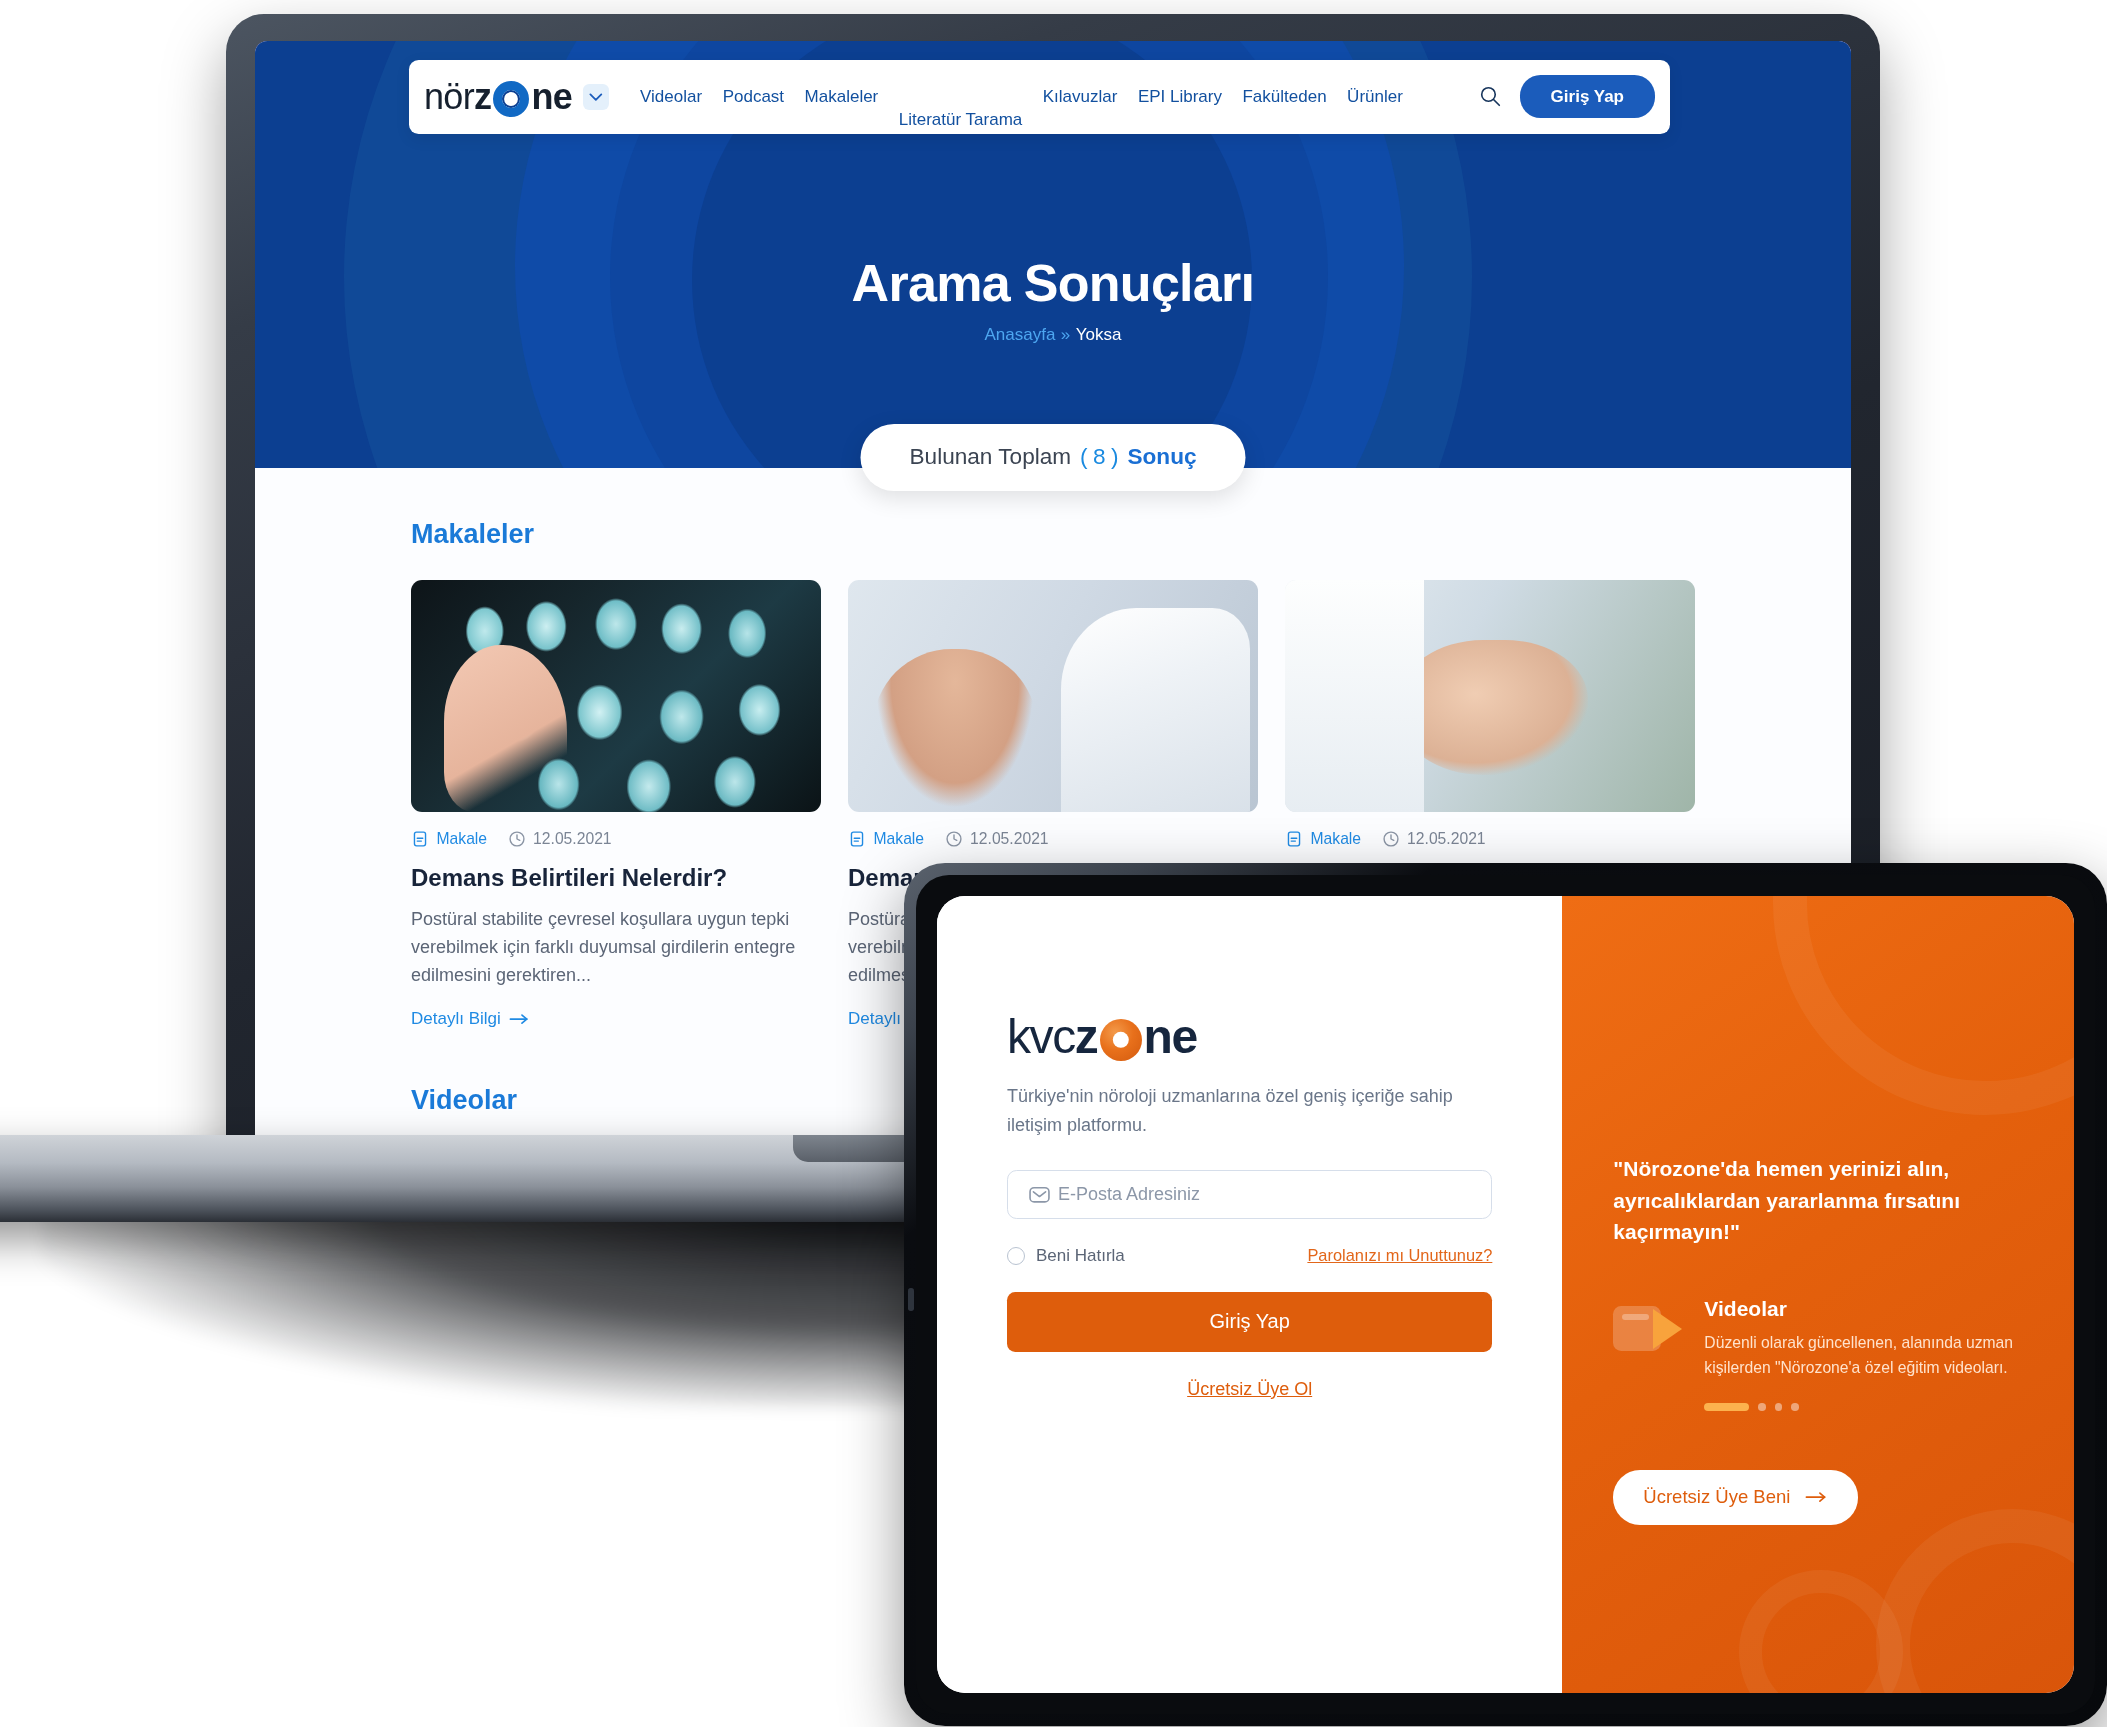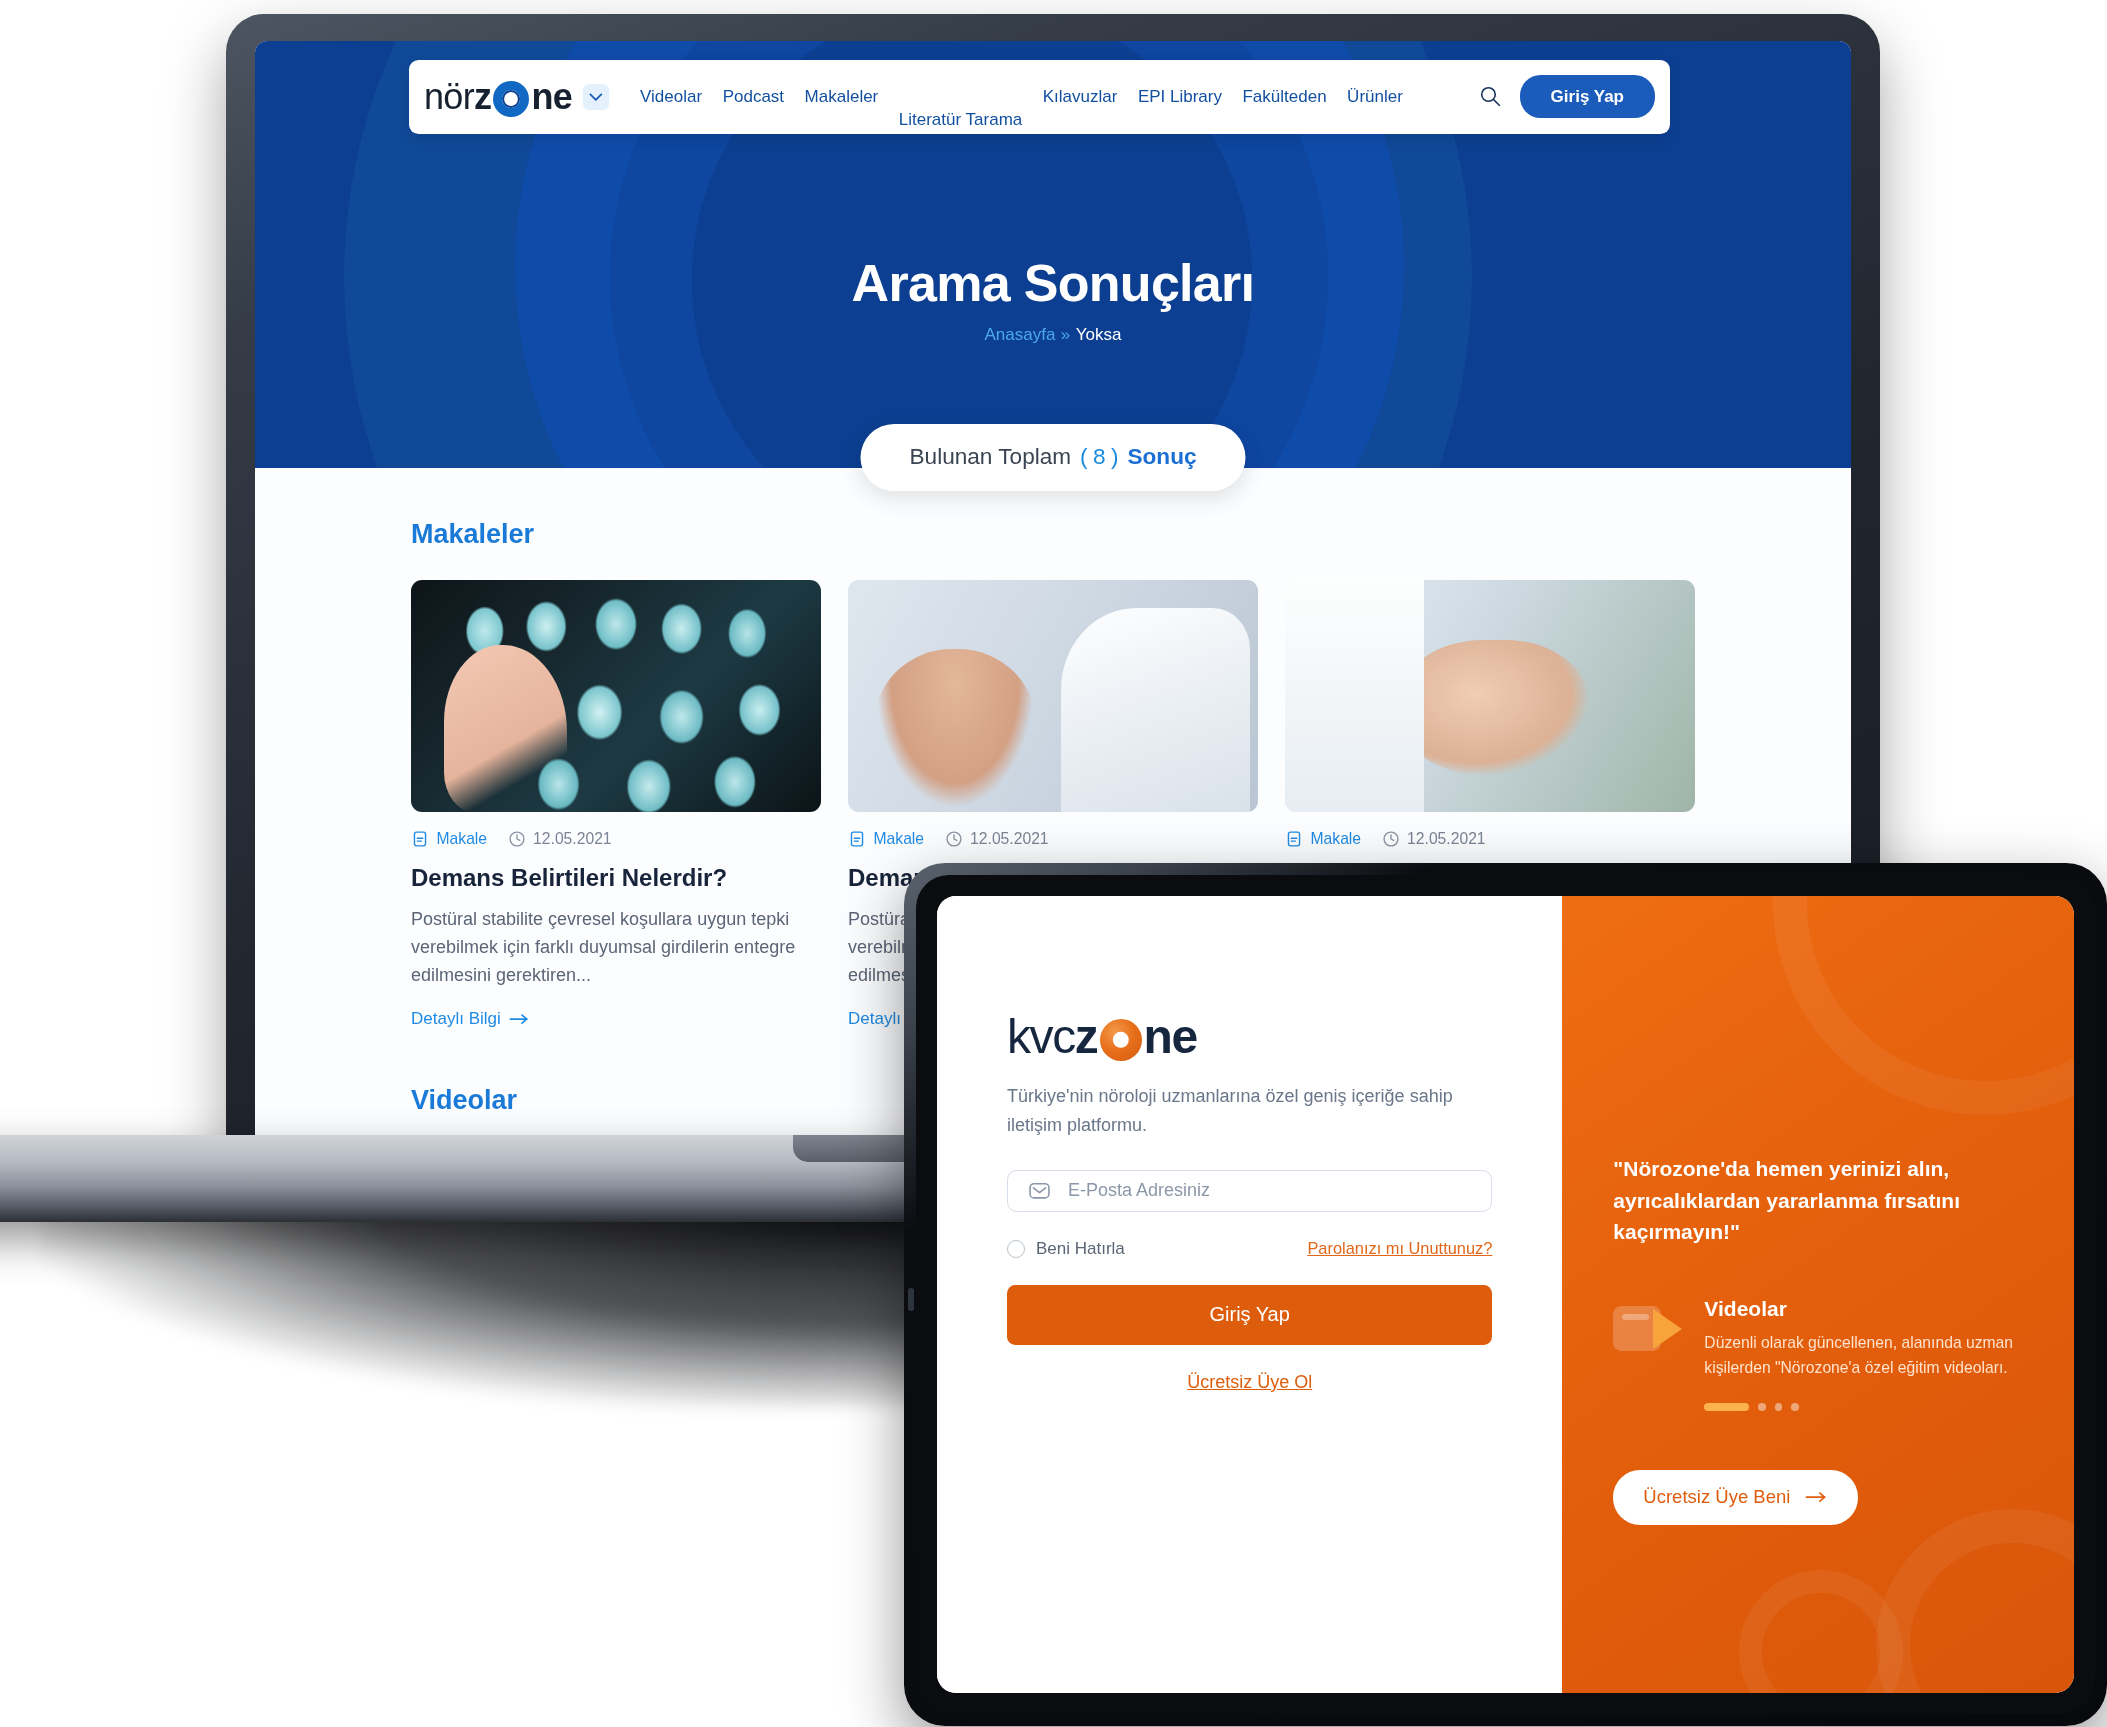--- a/index.html
+++ b/index.html
@@ -180,21 +180,21 @@
     background: linear-gradient(145deg,#5a626d 0%,#3b424c 10%,#0a0c10 22%,#07090c 100%);
     border-radius: 41px;
     box-shadow: 0 23px 62px rgba(0,0,0,.42);
   }
   .tablet-inner {
     position: absolute; left: 12.3px; top: 12.3px; right: 12.3px; bottom: 12.3px;
     background: #0a0c0f; border-radius: 33px;
   }
   .tablet-screen {
     position: absolute; left: 33px; top: 33px; right: 33px; bottom: 33px;
-    background: #fff; border-radius: 19px; overflow: hidden; display: flex;
+    background: #fff; border-radius: 28px; overflow: hidden; display: flex;
   }
   .tab-btn {
     position: absolute; left: 4.1px; top: 425px; width: 6.2px; height: 23px;
     background: #2e343d; border-radius: 2.7px;
   }
 
   .login-pane { width: 55%; background: #fff; padding: 113px 70px 0 70px; }
   .kvc-logo {
     display: flex; align-items: center; font-size: 48px; letter-spacing: -1.4px;
     color: #16263e; font-weight: 400;
@@ -206,21 +206,21 @@
     margin: 0 2.1px; position: relative; top: 3.4px;
   }
   .kvc-o::after {
     content:""; position:absolute; left:50%; top:50%; transform:translate(-50%,-50%);
     width: 16.4px; height: 16.4px; border-radius: 50%; background: #fff;
   }
   .kvc-tag {
     font-size: 18px; color: #6a7689; line-height: 1.6; margin-top: 18px; max-width: 451px;
   }
   .field {
-    display: flex; align-items: center; gap: 15px; height: 42px; margin-top: 30px;
+    display: flex; align-items: center; gap: 5px; height: 49px; margin-top: 30px;
     border: 1.4px solid #d6deea; border-radius: 9.6px; padding: 0 18px;
   }
   .field .ph { font-size: 18px; color: #8c97a8; flex: 1; }
   .field-ic { width: 27px; height: 27px; flex: none; }
   .row-remember {
     display: flex; align-items: flex-start; justify-content: space-between; margin-top: 27px;
   }
   .remember { display: flex; align-items: center; gap: 11px; font-size: 17px; color: #5b6576; }
   .radio {
     width: 18px; height: 18px; border-radius: 50%; border: 1.4px solid #b9c3d1; flex: none;

